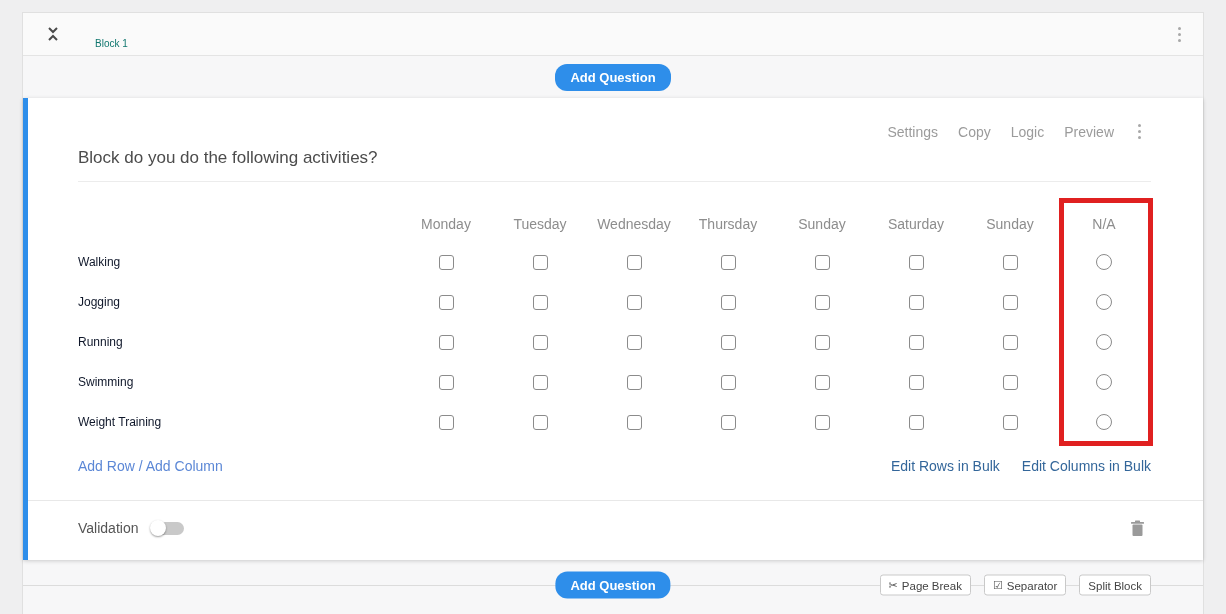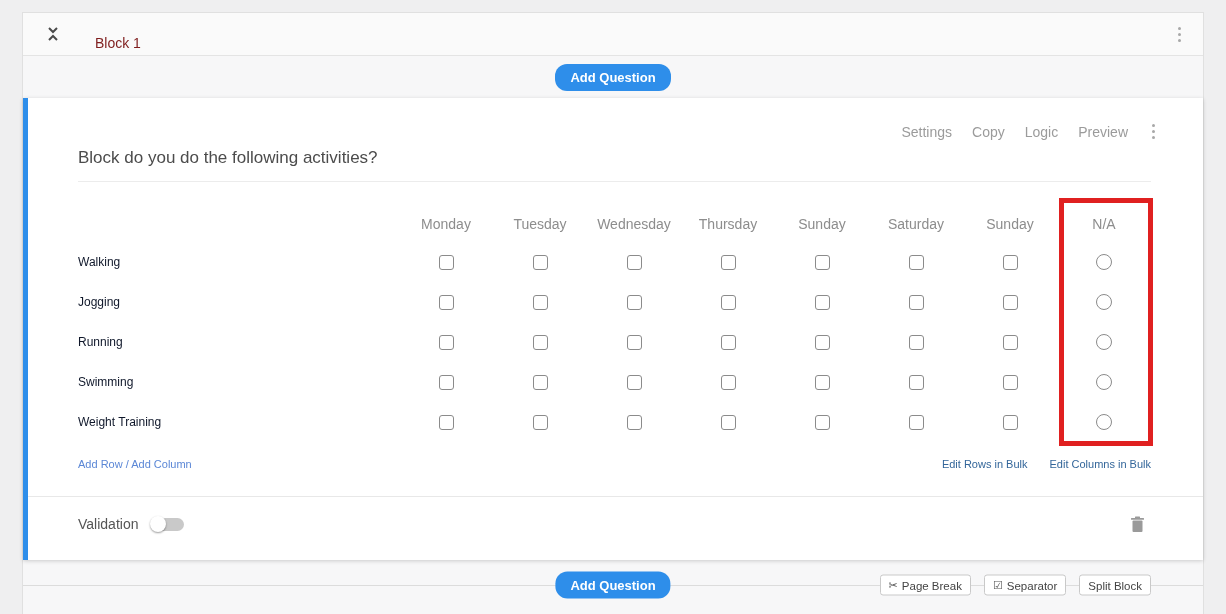--- a/index.html
+++ b/index.html
@@ -26,21 +26,21 @@
   
   .block-header{
     height:43px;
     background:#fafafa;
     border-bottom:1px solid #e4e4e4;
     display:flex;align-items:center;
     padding:0 18px 0 22px;
   }
   .collapse-icon{width:16px;height:16px;margin-right:34px;cursor:pointer;display:flex;align-items:center;justify-content:center;}
   .collapse-icon svg{stroke:#4a4a4a;stroke-width:2;fill:none;}
-  .block-title{font-size:14px;color:#7f1d1d;margin-top:18px;}
+  .block-title{font-size:10px;color:#0f766e;margin-top:18px;}
   .kebab{margin-left:auto;display:flex;flex-direction:column;gap:3px;cursor:pointer;padding:4px;}
   .kebab i{width:3px;height:3px;border-radius:50%;background:#a8a8a8;display:block;}
   
   .add-question-strip{
     height:42px;
     display:flex;align-items:center;justify-content:center;
   }
   .btn-primary{
     background:var(--accent-blue);
     color:#fff;
@@ -57,21 +57,21 @@
   .question-card{
     position:relative;
     background:#fff;
     border-left:5px solid var(--accent-blue);
     box-shadow:0 1px 4px rgba(0,0,0,.18);
     height:462px;
     padding:0 52px 0 50px;
   }
   .card-toolbar{
     position:absolute;
-    top:22px;right:44px;
+    top:22px;right:58px;
     display:flex;align-items:center;gap:20px;
     font-size:14px;color:#9b9b9b;
   }
   .card-toolbar span{cursor:pointer;}
   .question-title{
     padding-top:50px;
     font-size:17px;
     color:#4c4c4c;
   }
   .title-divider{border-bottom:1px solid #ececec;margin-top:13px;}
@@ -111,21 +111,21 @@
     position:absolute;
     left:981px;top:-4px;
     width:94px;height:248px;
     border:5px solid var(--highlight-red);
     pointer-events:none;
   }
   
   .links-row{
     margin-top:16px;
     display:flex;align-items:center;
-    font-size:11px;
+    font-size:14px;
   }
   .links-left{color:var(--link-blue);}
   .links-left a{color:var(--link-blue);text-decoration:none;cursor:pointer;}
   .links-right{margin-left:auto;display:flex;gap:22px;}
   .links-right a{color:var(--link-navy);text-decoration:none;cursor:pointer;}
   
   .validation-divider{
     margin:26px -52px 0 -50px;
     border-top:1px solid #e8e8e8;
   }

